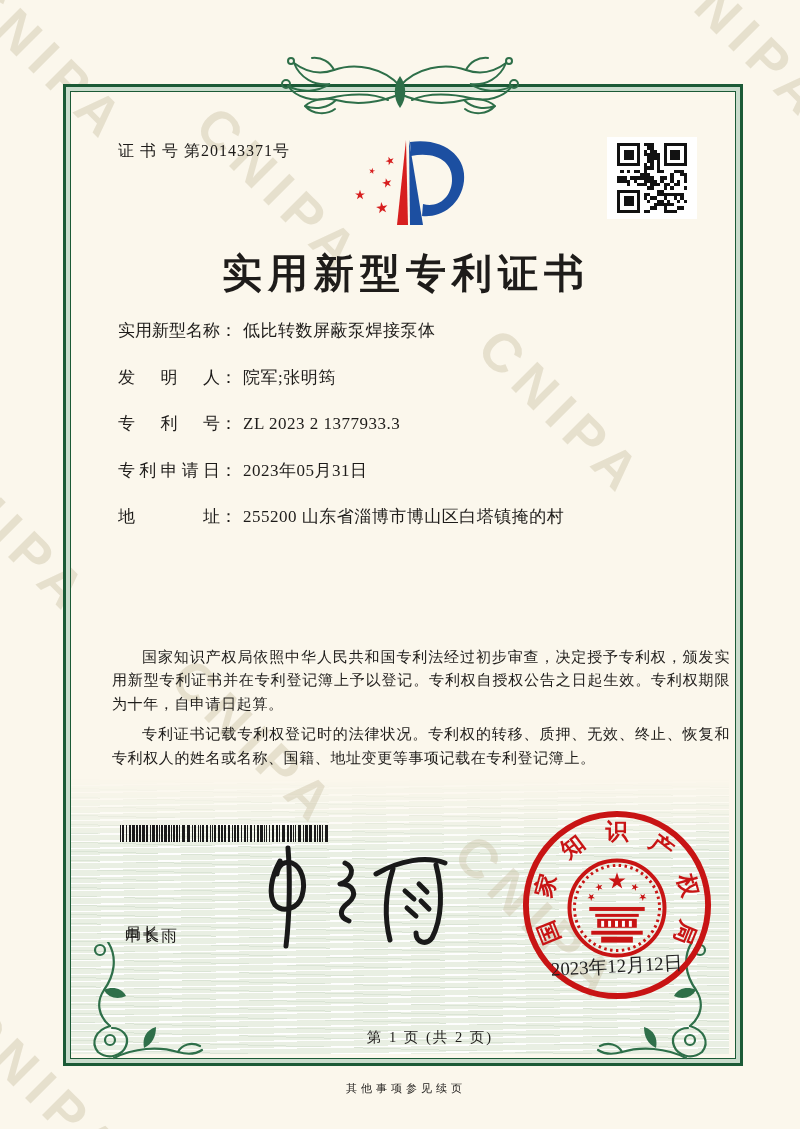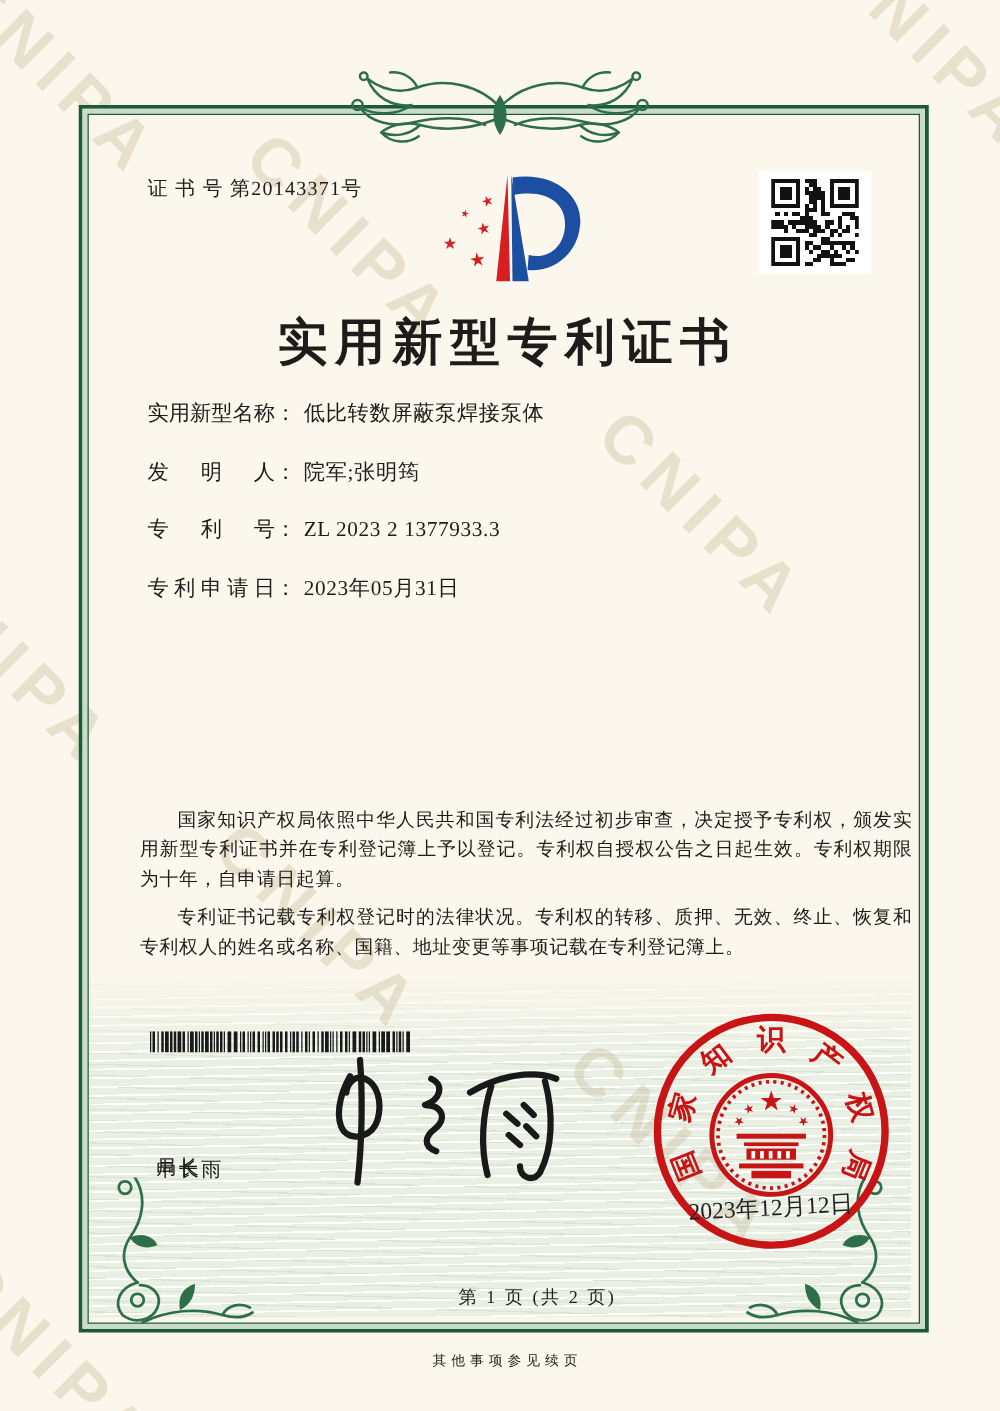--- a/index.html
+++ b/index.html
@@ -379,20 +379,23 @@
     </div>
     <div class="frow">
       <span class="flabel">发明人</span><span class="fcolon">：</span><span class="fvalue">院军;张明筠</span>
     </div>
     <div class="frow">
       <span class="flabel">专利号</span><span class="fcolon">：</span><span class="fvalue">ZL 2023 2 1377933.3</span>
     </div>
     <div class="frow">
       <span class="flabel">专利申请日</span><span class="fcolon">：</span><span class="fvalue">2023年05月31日</span>
     </div>
+    <div class="frow">
+      <span class="flabel">地址</span><span class="fcolon">：</span><span class="fvalue">255200 山东省淄博市博山区白塔镇掩的村</span>
+    </div>
   </div>
 
   <div class="paras">
     <p>国家知识产权局依照中华人民共和国专利法经过初步审查，决定授予专利权，颁发实用新型专利证书并在专利登记簿上予以登记。专利权自授权公告之日起生效。专利权期限为十年，自申请日起算。</p>
     <p>专利证书记载专利权登记时的法律状况。专利权的转移、质押、无效、终止、恢复和专利权人的姓名或名称、国籍、地址变更等事项记载在专利登记簿上。</p>
   </div>
 
   <svg class="barcode" id="bcsvg" width="212" height="17" viewBox="0 0 212 17">
       <rect x="0" y="0" width="1" height="17" fill="#1a1a1a"></rect>
       <rect x="2" y="0" width="2" height="17" fill="#1a1a1a"></rect>

